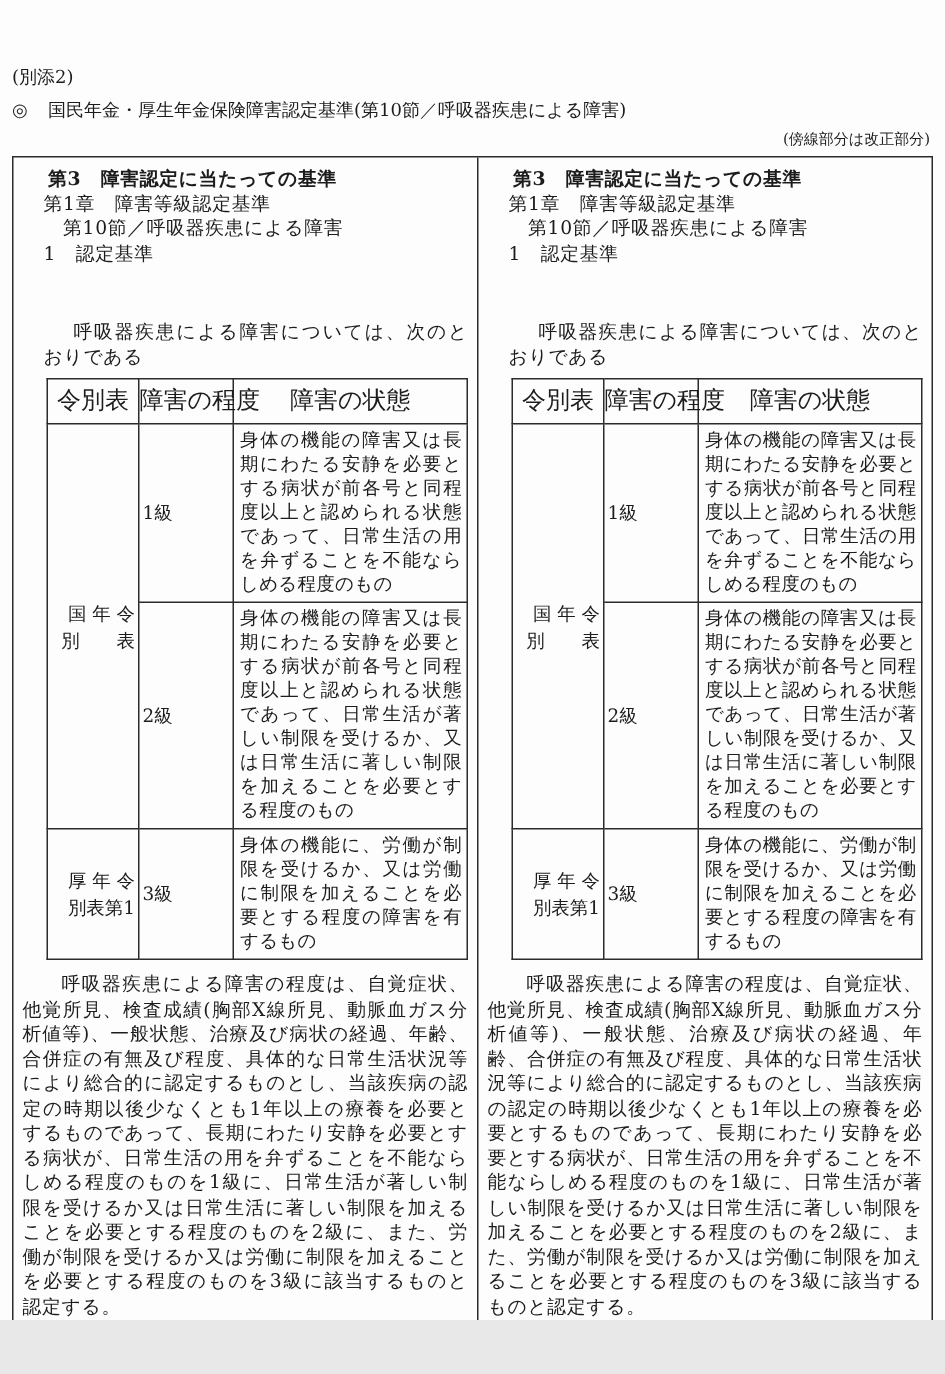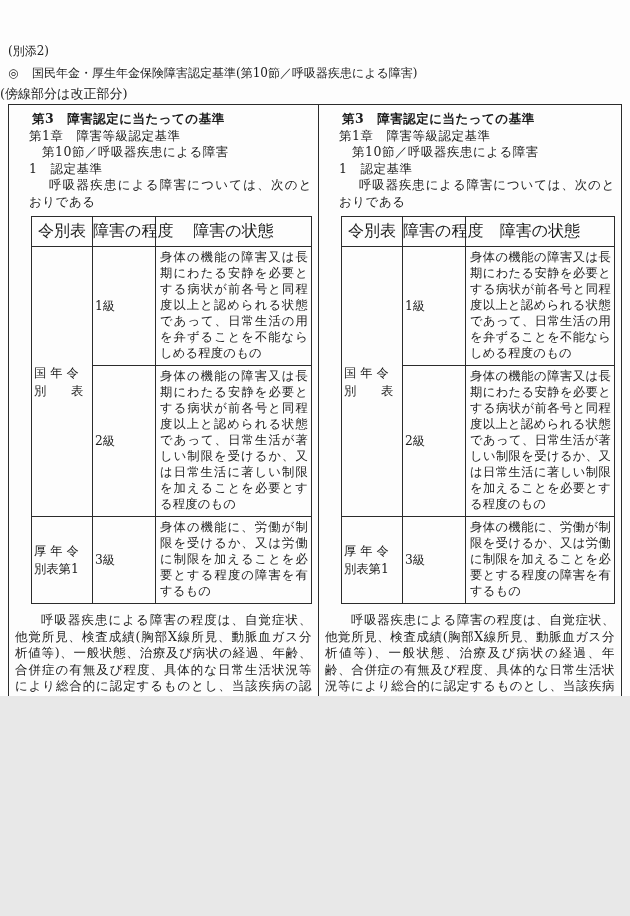--- a/index.html
+++ b/index.html
@@ -1,62 +1,62 @@
 <!DOCTYPE html>
 <html><head>
 <meta charset="utf-8">
 <style>
   html,body{margin:0;padding:0;background:#e8e8e8;}
   .page{
     position:relative;
-    width:630px;height:696px;
+    width:630px;height:880px;
     margin:0 auto;
     background:#fdfdfd;
     overflow:hidden;
     font-family:"DejaVu Serif","Liberation Serif",serif;
     color:#1c1c1c;
     -webkit-font-smoothing:antialiased;
   }
   .attachment{margin:44px 0 0 8px;font-size:12px;line-height:14px;}
   .title-row{margin:8px 0 0 8px;font-size:12px;line-height:15px;display:flex;}
   .title-marker{width:24px;}
-  .revision-note{margin:6px 10px 0 0;text-align:left;font-size:13px;line-height:14px;}
+  .revision-note{margin:6px 10px 0 0;text-align:right;font-size:10px;line-height:14px;}
 
   .outer{margin:3px 8px 0 8px;border:1px solid #2b2b2b;border-bottom:none;}
   .outer-header{display:flex;border-bottom:1px solid #2b2b2b;}
   .outer-header .hcell{
     flex:1 1 50%;text-align:center;font-size:13px;height:28px;line-height:28px;
   }
   .outer-header .hcell + .hcell{border-left:1px solid #2b2b2b;}
   .outer-body{display:flex;align-items:stretch;}
   .col{flex:1 1 50%;padding:6px 6px 10px 6px;box-sizing:border-box;}
   .col-after{border-right:1px solid #2b2b2b;}
 
   .h,.intro,.body{font-size:12.5px;letter-spacing:0.5px;line-height:16.5px;}
   .h0{margin-left:17px;font-weight:bold;}
   .h1{margin-left:14px;}
   .h2{margin-left:27px;}
-  .intro{margin-left:14px;text-indent:20px;text-align:justify;}
+  .intro{margin-left:14px;text-indent:20px;text-align:justify;margin-top:36px;}
 
   table.inner{
     border-collapse:collapse;table-layout:fixed;
     margin:6px 0 8px 16px;
     font-size:12.3px;
   }
   table.inner-after{width:281px;}
   table.inner-before{width:274px;}
   table.inner th,table.inner td{border:1px solid #2b2b2b;}
   table.inner th{
     font-weight:normal;font-size:16px;text-align:center;
     padding:4px 0;white-space:nowrap;
   }
   .c-sched{width:60px;}
   .c-grade{width:62px;}
   td.sched{
-    text-align:left;vertical-align:middle;
+    text-align:right;vertical-align:middle;
     white-space:pre-line;line-height:18px;padding:2px;
   }
   td.grade{text-align:left;vertical-align:middle;padding:2px;}
   td.state{
     vertical-align:top;text-align:justify;
     padding:2px 3px 4px 4px;line-height:16px;letter-spacing:0.2px;font-family:Liberation Serif, serif;
   }
   .body{margin:8px 0 0 0;text-indent:26px;text-align:justify;}
   .underlined{
     text-decoration:underline;

